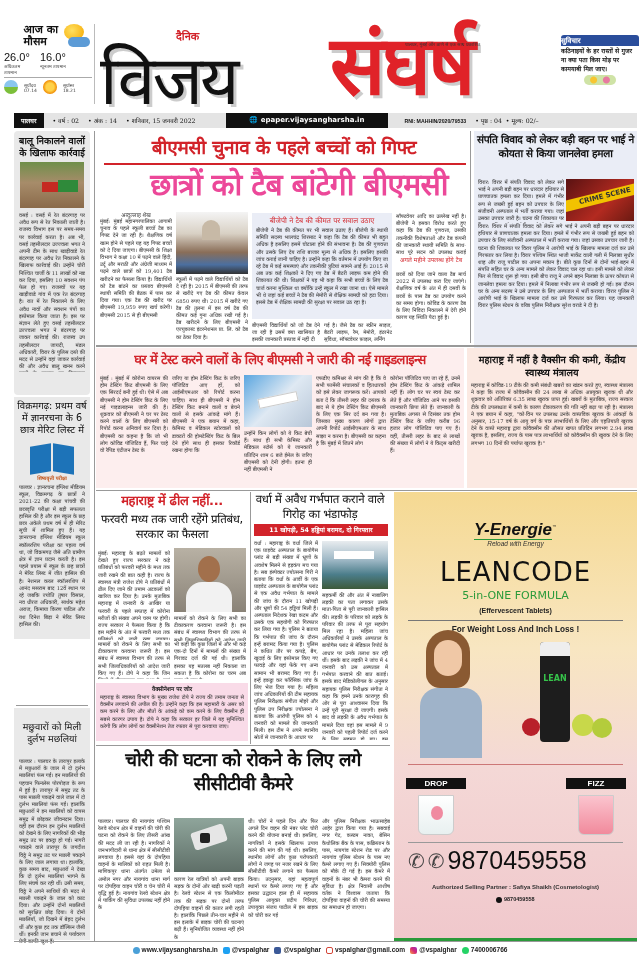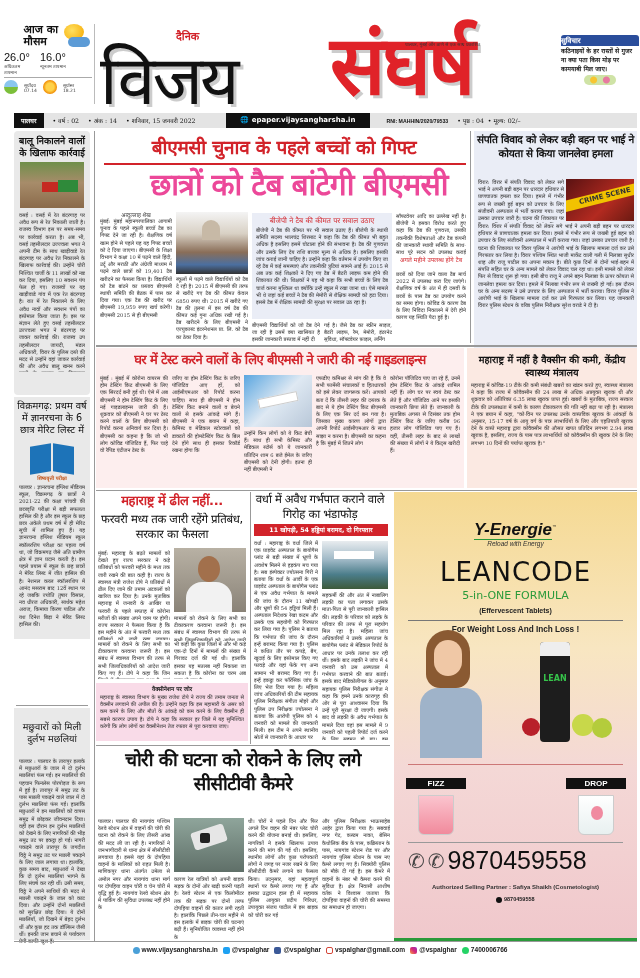--- a/index.html
+++ b/index.html
@@ -20,21 +20,21 @@
 .logo-sangharsh{left:330px;top:24px;font-size:82px;line-height:82px;font-weight:bold;color:#e02228;font-family:"DejaVu Serif",serif;letter-spacing:-3px;text-shadow:3px 3px 0 #ccc}
 .tagline{left:405px;top:41px;font-size:4.6px;color:#333}
 .suvichar{left:561px;top:35px;width:78px;text-align:left}
 .suvichar .tag{background:#2a4d9b;color:#fff;font-size:7px;font-weight:bold;padding:1px 0;border-radius:3px 3px 0 0}
 .suvichar .txt{font-size:6.2px;font-weight:bold;line-height:9px;color:#222}
 .flower{width:32px;height:10px;margin:2px auto;border-radius:6px;background:radial-gradient(circle at 30% 50%,#f7c531 3px,transparent 4px),radial-gradient(circle at 70% 50%,#e77aa0 3px,transparent 4px),#cfe3a6}
 
 .infobar{left:14px;top:113px;width:623px;height:15px;background:#e4e4e4;display:flex;align-items:center;font-size:6.2px;font-family:"DejaVu Serif",serif}
 .infobar .place{background:#111;color:#fff;padding:0 7px;height:15px;line-height:15px;font-weight:bold;font-family:"DejaVu Sans",sans-serif}
 .infobar .seg{margin-left:9px;white-space:nowrap}
-.infobar .epaper{background:#111;color:#fff;font-family:"DejaVu Sans",sans-serif;font-weight:bold;font-size:7px;height:15px;line-height:15px;padding:0 15px;margin-left:30px}
+.infobar .epaper{background:#111;color:#fff;font-family:"DejaVu Sans",sans-serif;font-weight:bold;font-size:7px;height:15px;line-height:15px;padding:0 24px;margin-left:30px}
 .infobar .rni{font-family:"Liberation Sans",sans-serif;font-weight:bold;font-size:5.2px;margin-left:16px}
 
 .leftcol{left:14px;top:131px;width:76px;background:#e9e9e9;border-radius:4px}
 .leftcol .hl{font-size:9.4px;line-height:12px;color:#111}
 .boxed{background:#eaedf6}
 .vline{background:#999;width:1px}
 .hline{background:#999;height:1px}
 .redtxt{color:#d2232a}
 .footer{left:0;top:946px;width:640px;text-align:center;font-family:"Liberation Sans",sans-serif;font-size:6.6px;font-weight:bold;color:#222;display:flex;justify-content:center;gap:5px;align-items:center}
 .footer .ic{display:inline-block;width:7px;height:7px;border-radius:2px;vertical-align:middle;margin-right:2px}
@@ -234,28 +234,28 @@
     <div style="position:absolute;left:0;top:32px;width:30px;font-size:8px;color:#36c24a;font-weight:bold;text-align:center">LEAN</div>
   </div>
   <div class="abs" style="left:178px;top:222px;width:22px;height:22px;border-radius:50%;background:#c8d84a"></div>
   <div class="abs" style="left:198px;top:226px;width:20px;height:20px;border-radius:50%;background:#b4cc3c"></div>
   <div class="abs" style="left:128px;top:226px;width:18px;height:18px;border-radius:50%;background:#b8202a"></div>
 
   <div class="abs" style="left:14px;top:272px;width:215px;height:1px;background:#c77"></div>
 
   <div class="abs" style="left:12px;top:286px;width:220px;display:flex;justify-content:space-between">
     <div style="width:60px;text-align:center">
-      <div style="background:#111;color:#fff;font-family:'Liberation Sans',sans-serif;font-weight:bold;font-size:8px;line-height:11px">FIZZ</div>
-      <div style="margin:6px auto 0;width:36px;height:40px;background:linear-gradient(#fbc4ce,#f18a9c);border:1px solid #ccc;border-radius:0 0 6px 6px"></div>
-    </div>
-    <div style="width:60px;text-align:center">
       <div style="background:#111;color:#fff;font-family:'Liberation Sans',sans-serif;font-weight:bold;font-size:8px;line-height:11px">DROP</div>
       <div style="margin:6px auto 0;width:36px;height:40px;background:linear-gradient(#fff,#e8f0f0);border:1px solid #ccc;border-radius:0 0 6px 6px;position:relative">
         <div style="position:absolute;left:12px;top:10px;width:12px;height:14px;border-radius:50% 50% 50% 50%;background:#f08aa0"></div>
       </div>
+    </div>
+    <div style="width:60px;text-align:center">
+      <div style="background:#111;color:#fff;font-family:'Liberation Sans',sans-serif;font-weight:bold;font-size:8px;line-height:11px">FIZZ</div>
+      <div style="margin:6px auto 0;width:36px;height:40px;background:linear-gradient(#fbc4ce,#f18a9c);border:1px solid #ccc;border-radius:0 0 6px 6px"></div>
     </div>
   </div>
 
   <div class="abs" style="left:14px;top:350px;width:215px;height:1px;background:#999"></div>
 
   <div class="abs" style="left:14px;top:354px;display:flex;align-items:center;gap:3px">
     <span style="font-size:20px;color:#444">✆</span>
     <span style="font-size:20px;color:#444">✆</span>
     <span style="font-family:'Liberation Sans',sans-serif;font-size:25px;color:#111">9870459558</span>
   </div>

